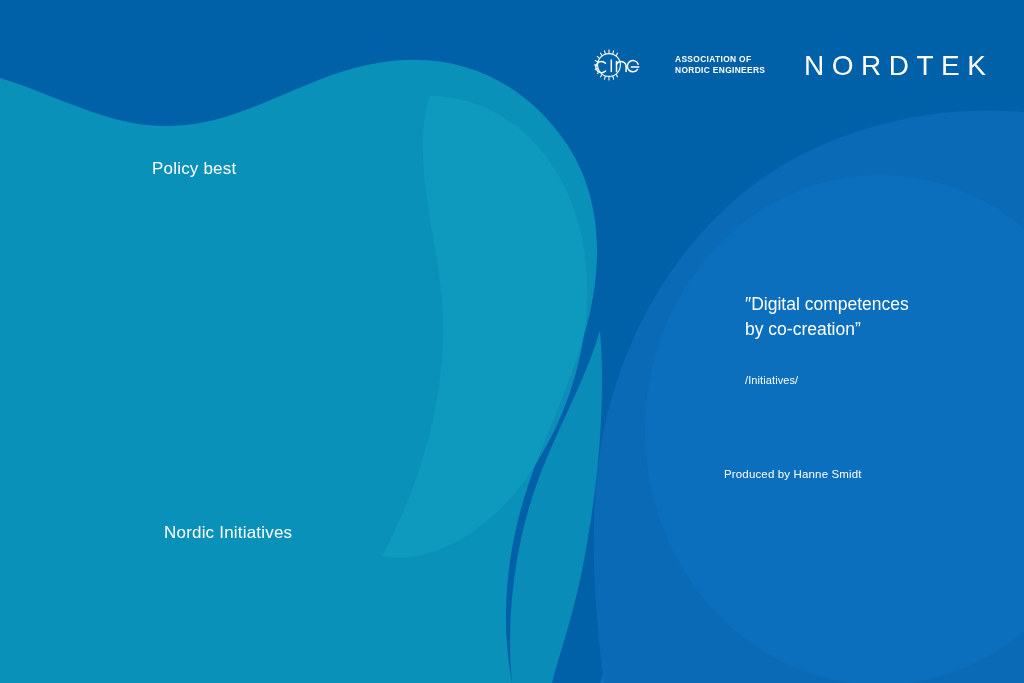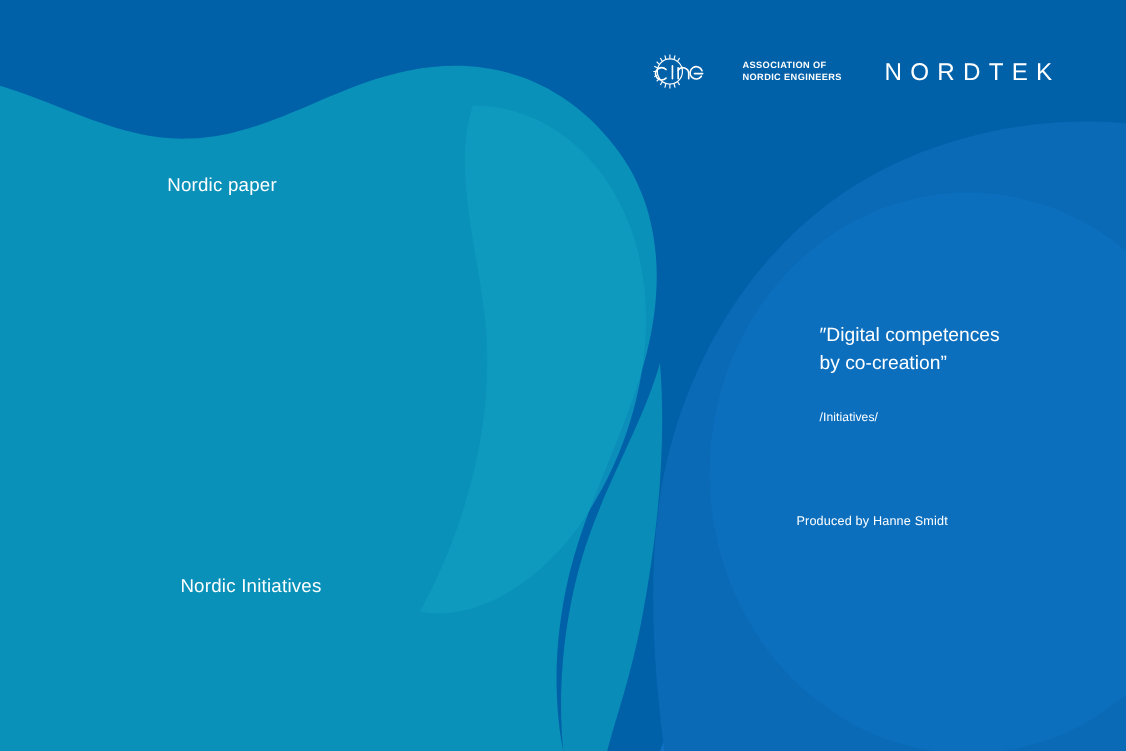--- a/index.html
+++ b/index.html
@@ -52,21 +52,21 @@
     line-height: 11px;
     white-space: nowrap;
   }
   .ane-words span { display: block; }
 
   .nordtek-logo {
     position: absolute;
     left: 212px;
     top: 5px;
     color: #ffffff;
-    font-size: 22px;
+    font-size: 28px;
     font-weight: 300;
     letter-spacing: 7.5px;
     line-height: 26px;
     white-space: nowrap;
   }
 
   
   .eyebrow {
     position: absolute;
     left: 152px;
@@ -227,21 +227,21 @@
         <span>ASSOCIATION OF</span>
         <span>NORDIC ENGINEERS</span>
       </div>
     </div>
 
     <div class="nordtek-logo">
       <span>NORDTEK</span>
     </div>
   </div>
 
-  <div class="eyebrow">Nordic paper</div>
+  <div class="eyebrow">Policy best</div>
 
 
   <div class="subline">Nordic Initiatives</div>
 
   <div class="pullquote">
     <span class="q-line">″Digital competences</span>
     <span class="q-line">by co-creation”</span>
   </div>
 
   <div class="quote-source">/Initiatives/</div>

